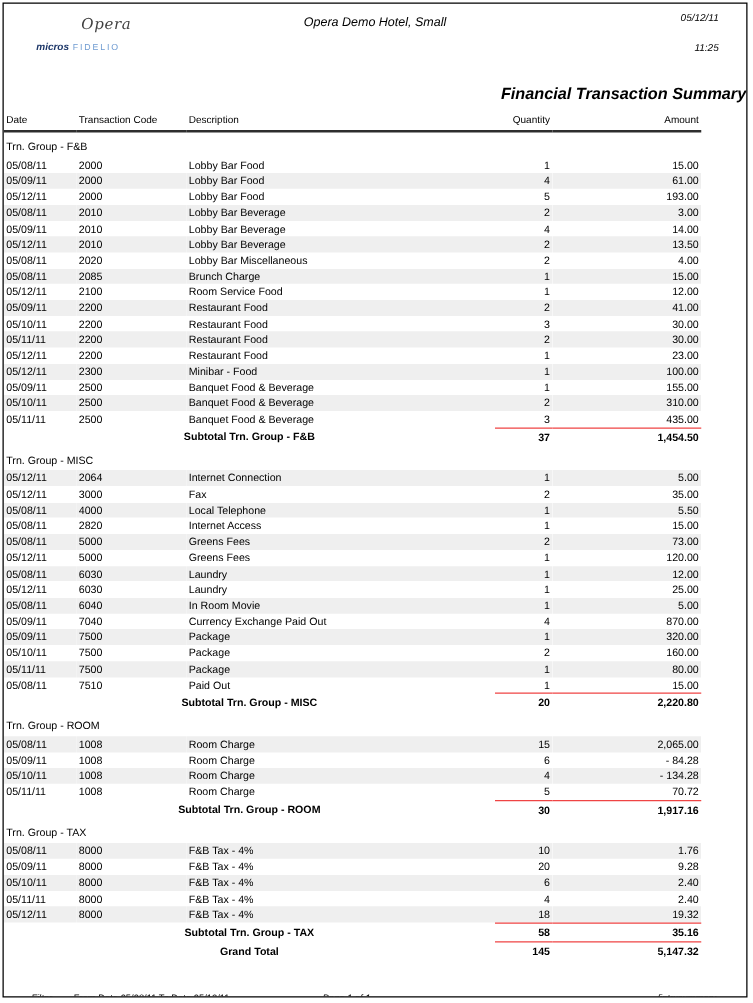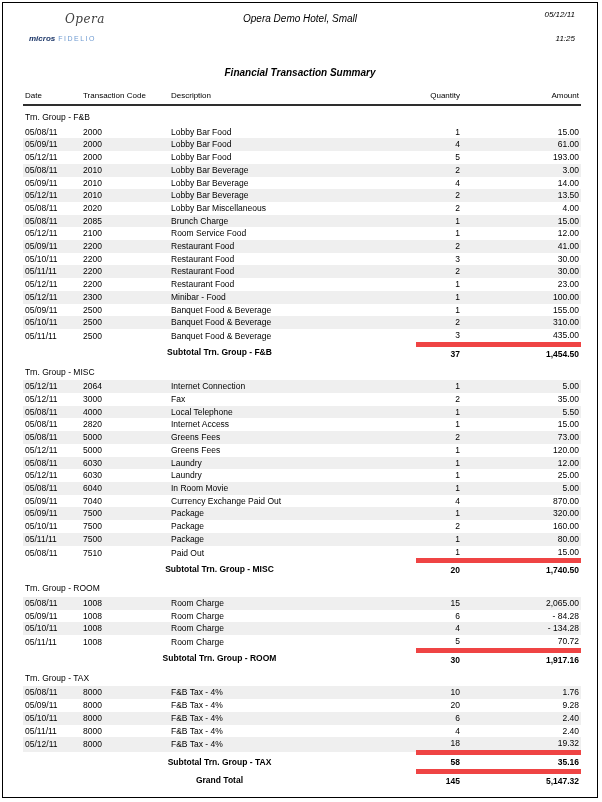--- a/index.html
+++ b/index.html
@@ -14,37 +14,37 @@
   .logo { position: absolute; left: 26px; top: 9px; width: 120px; }
   .logo-opera { margin-left: 36px; font-family: "DejaVu Serif", serif; font-style: italic;
     font-size: 12px; color: #404040; letter-spacing: 0.5px; }
   .logo-sub { margin-top: 1px; white-space: nowrap; }
   .logo-micros { font-weight: bold; font-style: italic; font-size: 8px; color: #1c3668; }
   .logo-fidelio { font-size: 7px; color: #6f9bd1; letter-spacing: 1.5px; margin-left: 3px; }
   .hotel-name { position: absolute; left: 0; right: 0; top: 10px; text-align: center;
     font-style: italic; font-size: 10px; }
   .hdr-date { position: absolute; right: 22px; top: 7px; font-style: italic; font-size: 8px; }
   .hdr-time { position: absolute; right: 22px; top: 31px; font-style: italic; font-size: 8px; }
-  .report-title { text-align: center; font-size: 10px; font-weight: bold; font-style: italic;
+  .report-title { text-align: right; font-size: 13px; font-weight: bold; font-style: italic;
     margin-top: 0px; height: 22px; }
   
   table.report { border-collapse: collapse; table-layout: fixed; width: 558px;
-    margin-left: 20px; }
+    }
   table.report th {
     font-weight: normal; font-size: 8px; text-align: left; padding: 2px 2px 4px 2px;
     border-bottom: 2px solid #2e2e2e; white-space: nowrap;
   }
   table.report th.num, table.report td.num { text-align: right; }
   table.report td { font-size: 8.5px; padding: 0 2px; height: 12.7px; line-height: 12.7px;
     white-space: nowrap; overflow: hidden; }
   tr.group-row td { font-weight: normal; padding-top: 5px; padding-bottom: 2px; height: auto; }
   tr.data-row.stripe td { background: #efefef; }
   tr.subtotal-row td, tr.grand-row td { font-weight: bold; height: 14px; line-height: 14px; text-align: center; }
   td.st-label { text-align: right; padding-right: 5px; }
-  td.oline { border-top: 5px solid #ef4444; }
+  td.oline { border-top: 1px solid #ef4444; }
   
   .footer { position: relative; margin: 26px 24px 0 20px; height: 46px; font-size: 7.5px; }
   .filter-label { position: absolute; left: 2px; top: 0; font-style: italic; }
   .filter-lines { position: absolute; left: 36px; top: 0; line-height: 10px; }
   .page-info { position: absolute; left: 235px; top: 0; font-style: italic; }
   .report-id { position: absolute; right: 0; top: 0; font-style: italic; }
 </style>
 </head>
 <body>
 
@@ -306,21 +306,21 @@
         <tr class="data-row">
           <td>05/08/11</td>
           <td>7510</td>
           <td>Paid Out</td>
           <td class="num">1</td>
           <td class="num">15.00</td>
         </tr>
         <tr class="subtotal-row">
           <td class="st-label" colspan="3">Subtotal Trn. Group - MISC</td>
           <td class="num oline">20</td>
-          <td class="num oline">1,740.50</td>
+          <td class="num oline">2,220.80</td>
         </tr>
         <tr class="group-row">
           <td colspan="5">Trn. Group - ROOM</td>
         </tr>
         <tr class="data-row stripe">
           <td>05/08/11</td>
           <td>1008</td>
           <td>Room Charge</td>
           <td class="num">15</td>
           <td class="num">2,065.00</td>

